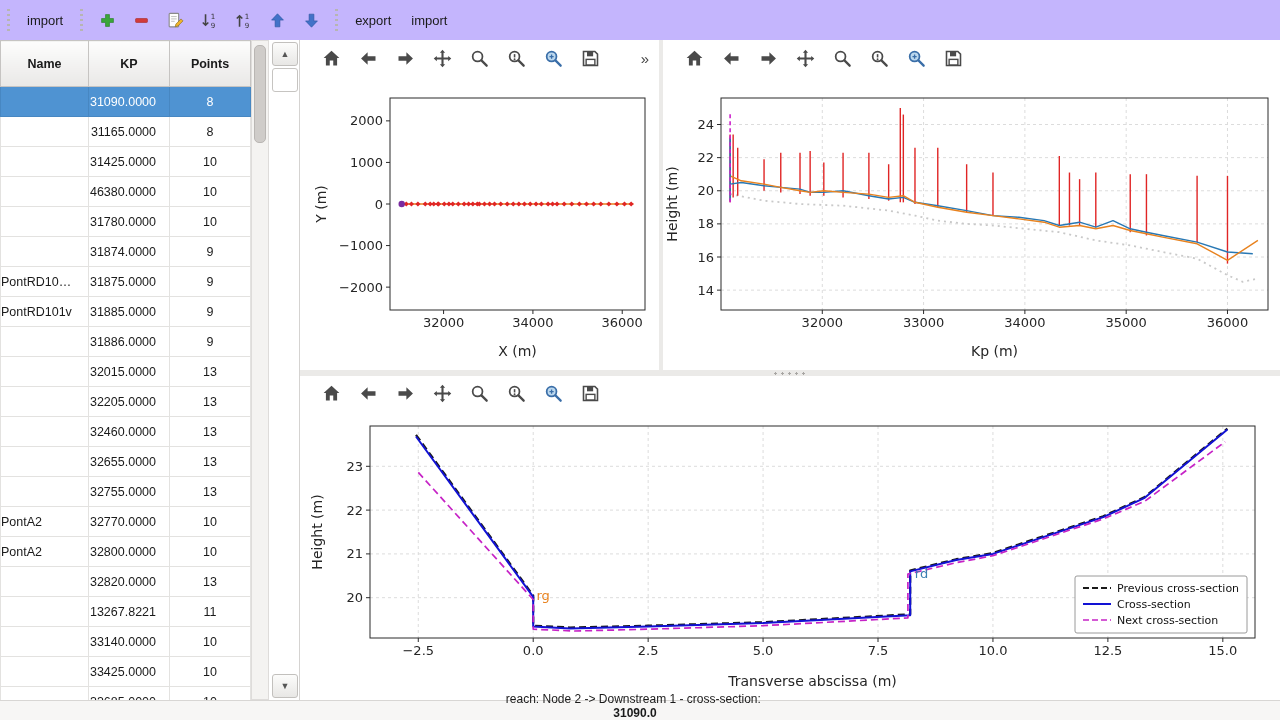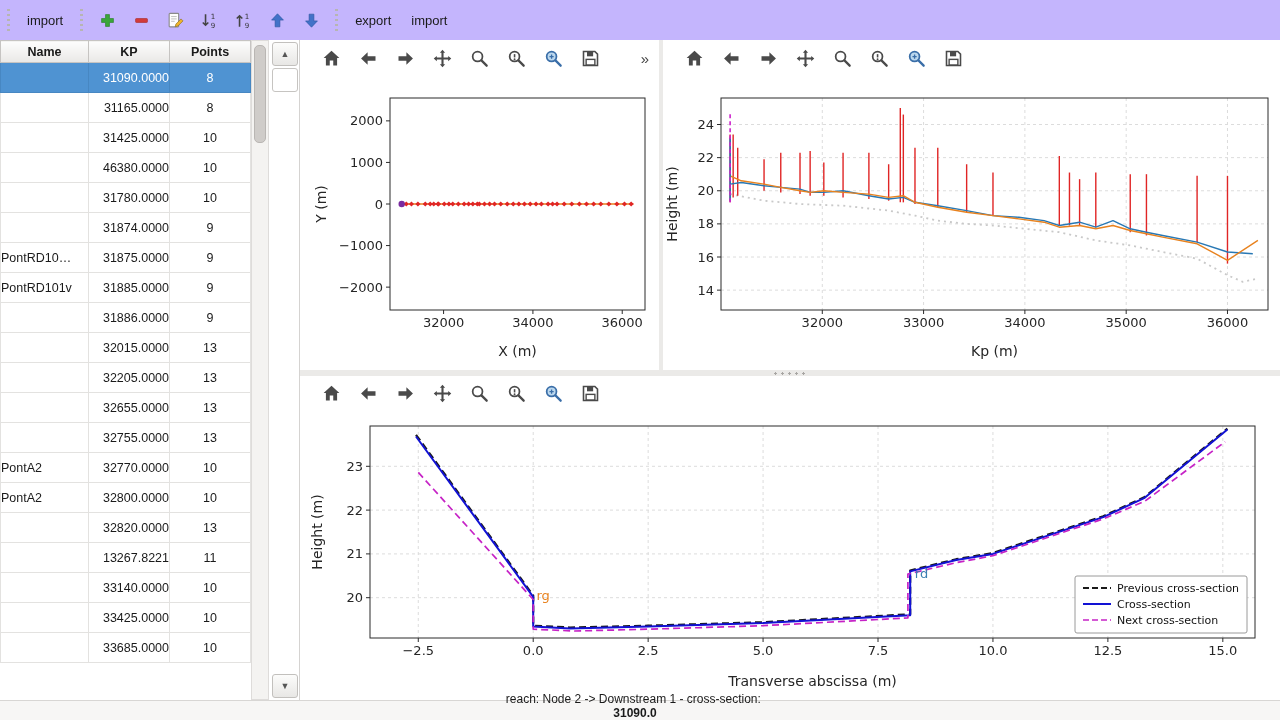--- a/index.html
+++ b/index.html
@@ -13,24 +13,24 @@
         background-image:repeating-linear-gradient(to bottom,#b7b5b2 0 2px,transparent 2px 5px);}
   .menu-item{padding:4px 10px;font-size:13px;border-radius:3px;cursor:default;}
   .tool-btn{width:28px;height:28px;margin:0 3px;display:flex;align-items:center;justify-content:center;border-radius:3px;}
   .tool-btn svg{width:19px;height:19px;}
 
   
   .left-panel{position:absolute;left:0;top:40px;width:299px;bottom:20px;background:#fff;
               border-right:1px solid #d5d3d1;}
   .data-table{border-collapse:collapse;width:250px;table-layout:fixed;font-size:12.5px;}
   .data-table th{height:21px;background:linear-gradient(#fdfdfd,#e9e8e6);
-                 border:1px solid #c6c4c2;font-weight:bold;padding:0;}
+                 border:1px solid #c6c4c2;font-weight:bold;padding:12px;}
   .data-table td{height:29px;border:1px solid #e3e2e0;padding:0;background:#fff;}
   .data-table td.name{padding-left:0;text-align:left;overflow:hidden;white-space:nowrap;text-overflow:ellipsis;}
-  .data-table td.kp{text-align:right;}
+  .data-table td.kp{text-align:right;padding-right:13px;}
   .data-table td.points{text-align:center;}
   .data-table tr.selected td{background:#4f93d2;color:#fff;border-color:#4787c2;}
 
   .v-scrollbar{position:absolute;left:251px;top:0;bottom:0;width:16px;background:#f4f3f1;
                border:1px solid #dedcda;}
   .scroll-thumb{position:absolute;left:2px;top:4px;width:10px;height:96px;background:#cfccc9;
                 border:1px solid #b9b6b3;border-radius:5px;}
   .arrow-col{position:absolute;left:271px;top:0;bottom:0;width:27px;}
   .arrow-btn{position:absolute;left:1px;width:24px;height:22px;border:1px solid #c2c0bd;border-radius:3px;
              background:linear-gradient(#fcfcfb,#e8e7e5);display:flex;align-items:center;justify-content:center;
@@ -257,20 +257,25 @@
     <td class="kp">32015.0000</td>
     <td class="points">13</td>
   </tr>
 
   <tr>
     <td class="name"></td>
     <td class="kp">32205.0000</td>
     <td class="points">13</td>
   </tr>
 
+  <tr>
+    <td class="name"></td>
+    <td class="kp">32460.0000</td>
+    <td class="points">13</td>
+  </tr>
 
   <tr>
     <td class="name"></td>
     <td class="kp">32655.0000</td>
     <td class="points">13</td>
   </tr>
 
   <tr>
     <td class="name"></td>
     <td class="kp">32755.0000</td>

